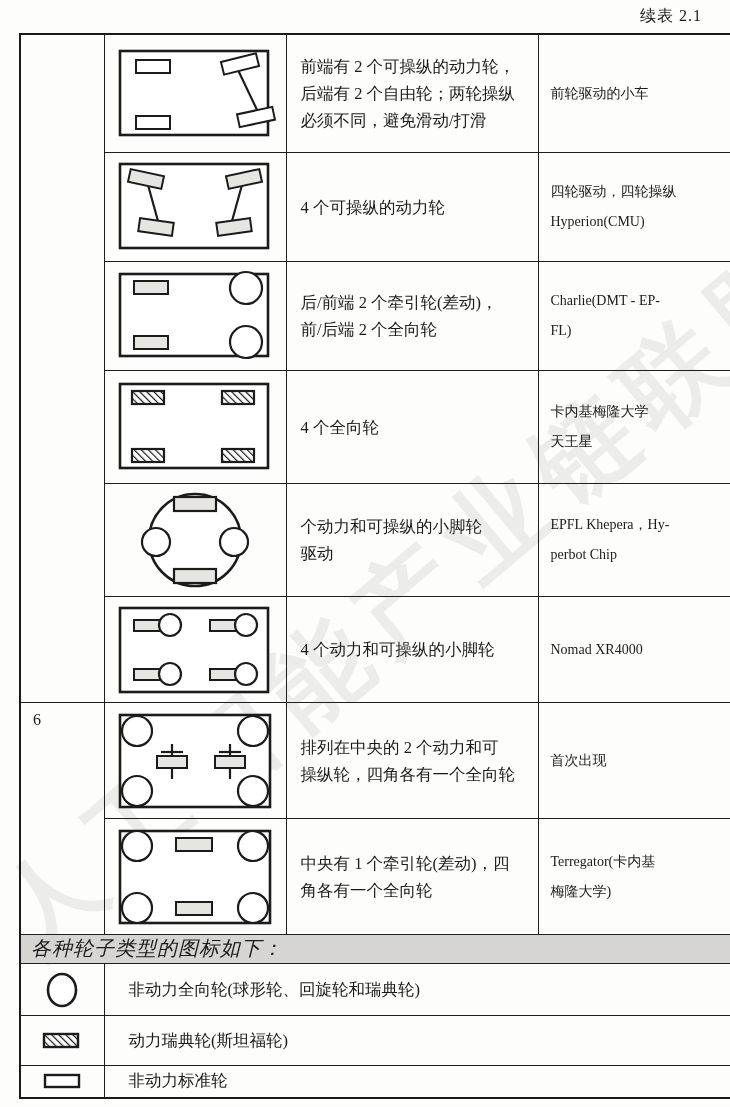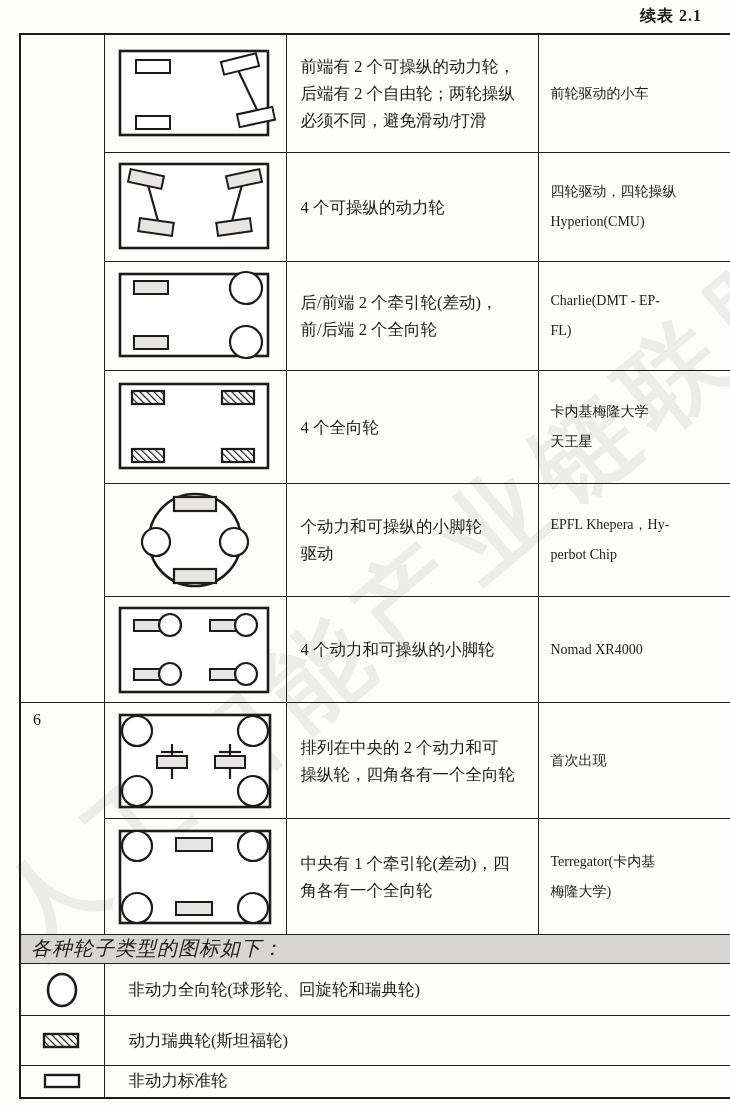--- a/index.html
+++ b/index.html
@@ -1,18 +1,18 @@
 <!DOCTYPE html>
 <html><head>
 <meta charset="utf-8">
 <style>
   html,body{margin:0;padding:0;}
   body{font-family:"Liberation Serif","DejaVu Serif",serif;color:#1b1b1b;}
   .page{position:relative;width:730px;height:1107px;background:#fdfdfb;overflow:hidden;}
-  .caption{position:absolute;top:6px;right:28px;font-size:16px;font-weight:bold;letter-spacing:1px;z-index:2;text-align:right;}
+  .caption{position:absolute;top:6px;right:28px;font-size:16px;font-weight:normal;letter-spacing:1px;z-index:2;text-align:right;}
   .watermark{position:absolute;left:-30px;top:880px;transform:rotate(-40deg);transform-origin:0 0;
     font-size:100px;font-weight:bold;letter-spacing:16px;color:rgba(40,40,40,0.08);
     white-space:nowrap;z-index:0;pointer-events:none;}
   table.main{position:absolute;left:19px;top:33px;z-index:1;border-collapse:collapse;table-layout:fixed;
     width:722px;height:1066px;background:transparent;border:2.5px solid #1a1a1a;}
   td{border:1.5px solid #1f1f1f;vertical-align:middle;background:transparent;padding:0;}
   td.numcol{vertical-align:top;padding:8px 0 0 12px;font-size:16px;}
   td.diagram{text-align:center;}
   td.desc{font-size:16.5px;line-height:27px;padding:0 6px 0 14px;white-space:pre-line;}
   td.name{font-size:14px;line-height:30px;padding:0 4px 0 12px;white-space:pre-line;}

